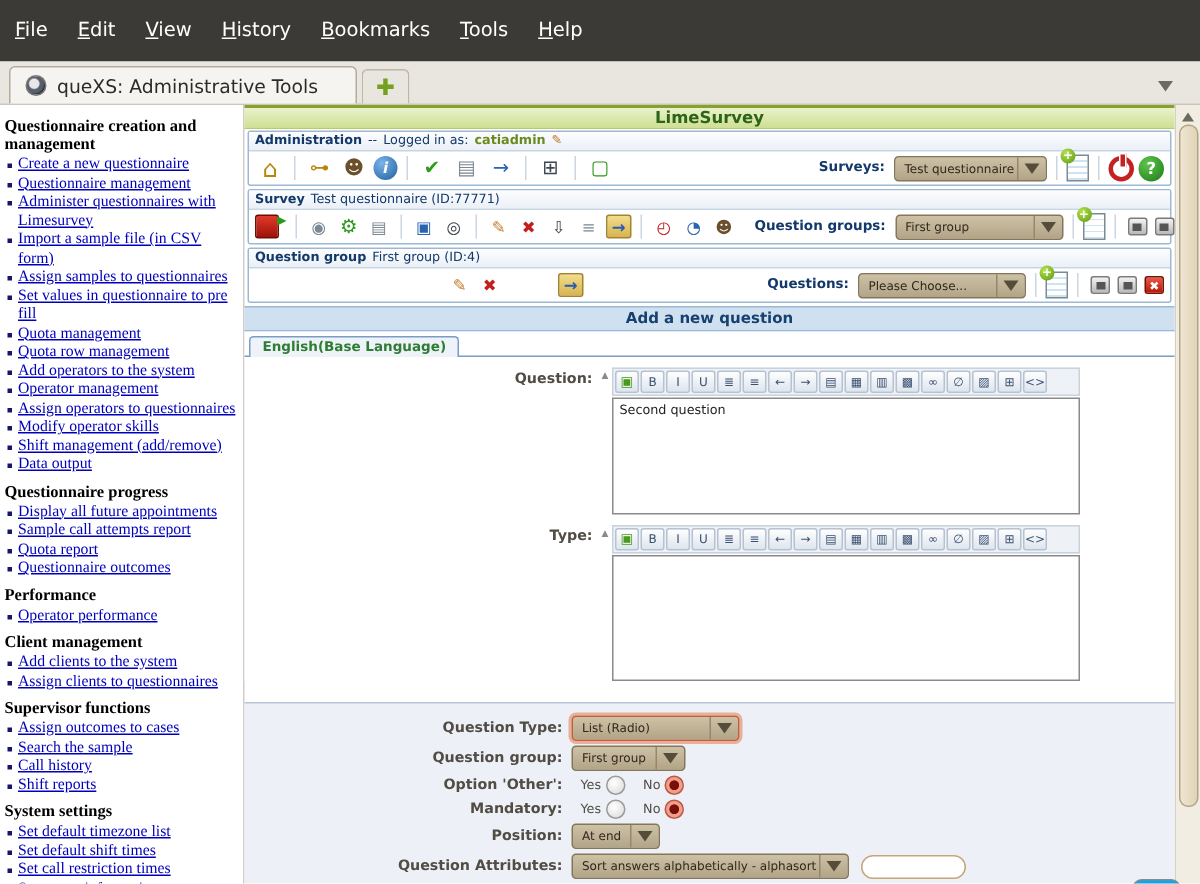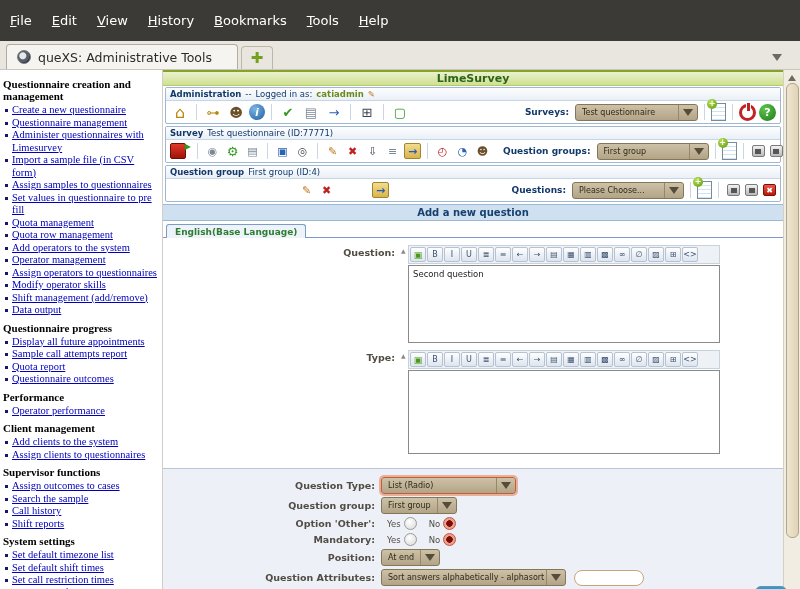--- a/index.html
+++ b/index.html
@@ -171,21 +171,21 @@
         <span class="vsep"></span>
         <span class="ico gn">✔</span>
         <span class="ico gy">▤</span>
         <span class="ico bl">→</span>
         <span class="vsep"></span>
         <span class="ico dk">⊞</span>
         <span class="vsep"></span>
         <span class="ico gn">▢</span>
         <span class="rspacer"></span>
         <span class="ddlabel">Surveys:</span>
-        <div class="gtkdd" style="width:123px">
+        <div class="gtkdd" style="width:102px">
           <span class="txt" style="flex:1">Test questionnaire</span>
           <span class="arr">
               <i></i>
             </span>
         </div>
         <span class="vsep"></span>
         <span class="newdoc">
             <b>+</b>
           </span>
         <span class="vsep"></span>
@@ -332,21 +332,21 @@
             <span class="edbtn">&lt;&gt;</span>
           </div>
           <div class="edtext h-text"></div>
         </div>
       </div>
     </div>
 
     <div class="lower">
       <div class="lrow">
         <div class="llabel">Question Type:</div>
-        <div class="gtkdd focusring" style="width:135px">
+        <div class="gtkdd focusring" style="width:112px">
           <span class="txt" style="flex:1">List (Radio)</span>
           <span class="arr">
               <i></i>
             </span>
         </div>
       </div>
       <div class="lrow">
         <div class="llabel">Question group:</div>
         <div class="gtkdd">
           <span class="txt">First group</span>

